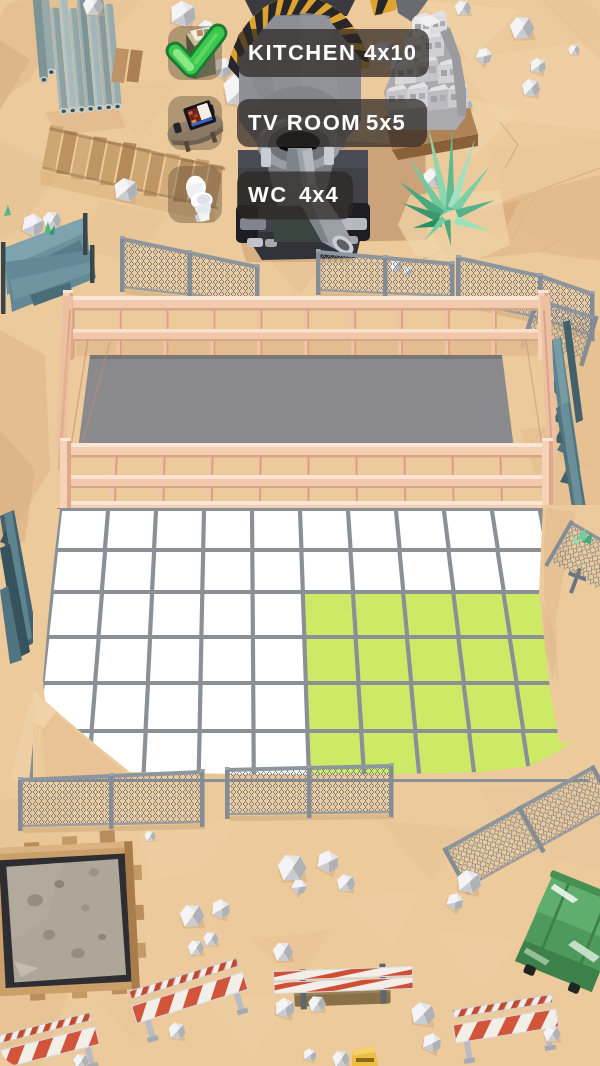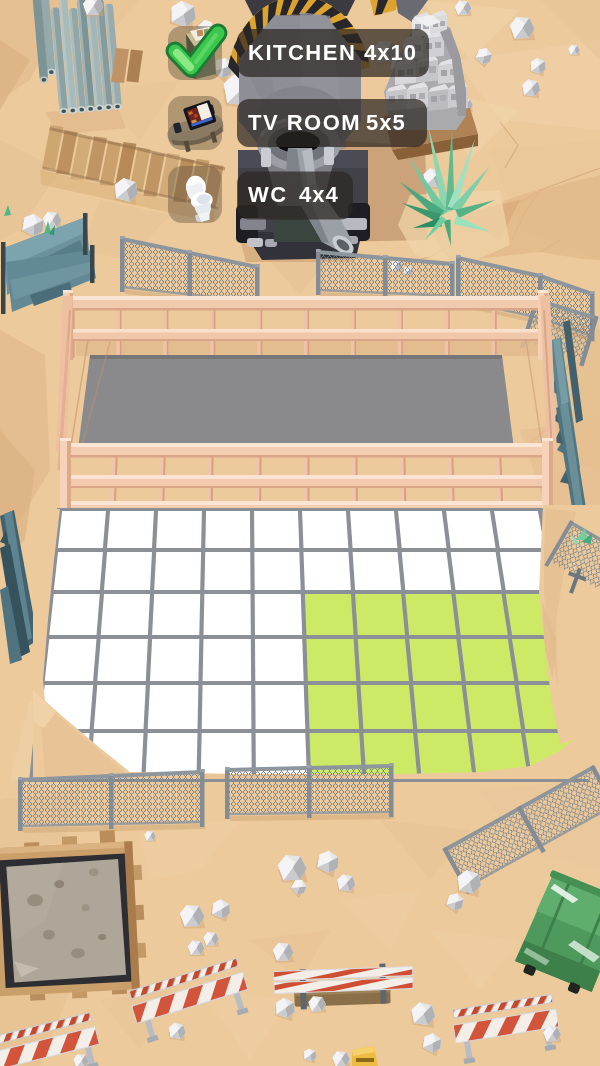--- a/index.html
+++ b/index.html
@@ -1,15 +1,15 @@
 <!DOCTYPE html>
 <html><head><meta charset="utf-8">
 <style>
 html,body{margin:0;padding:0;background:#ecca9c;}
-#stage{width:600px;height:1066px;overflow:hidden;position:relative;}
+#stage{width:600px;height:1066px;overflow:hidden;position:relative;border-radius:21px;}
 </style></head>
 <body>
 <div id="stage"><svg width="600" height="1066" viewBox="0 0 600 1066">
 <defs>
 <pattern id="mesh" width="6" height="6" patternUnits="userSpaceOnUse">
   <path d="M-1 3 L3 -1 M2 7 L7 2 M-1 3 L3 7 M2 -1 L7 4" stroke="#74808a" stroke-width="0.95" fill="none"></path>
 </pattern>
 <pattern id="rwstripe" width="24" height="24" patternUnits="userSpaceOnUse" patternTransform="rotate(35)">
   <rect width="24" height="24" fill="#f3efe8"></rect>
   <rect width="12" height="24" fill="#d2543a"></rect>

